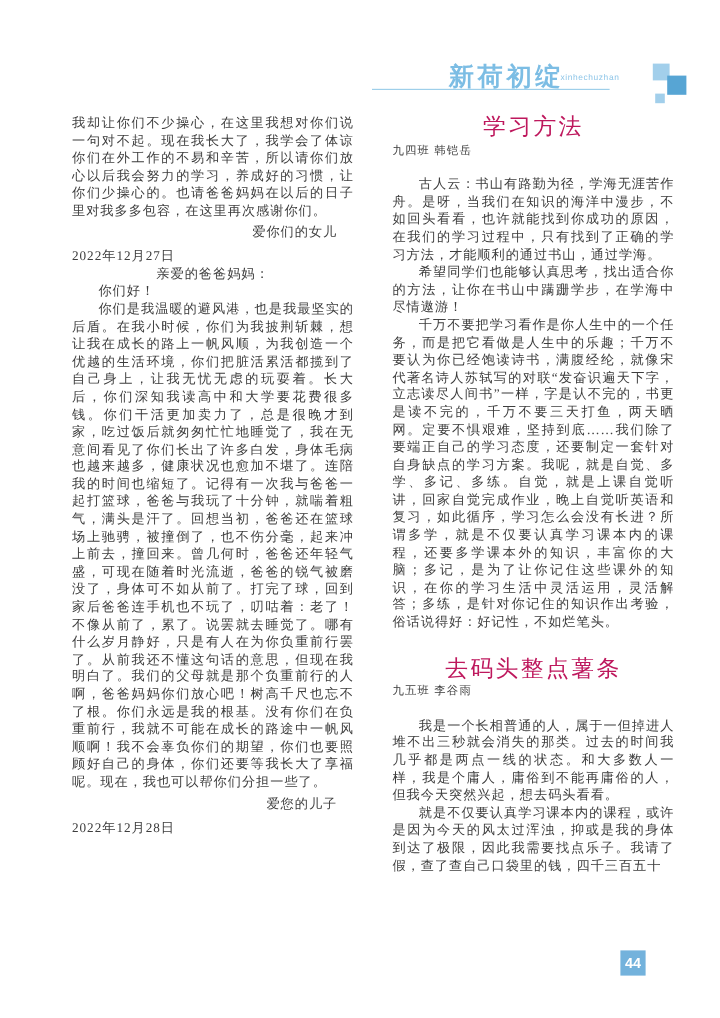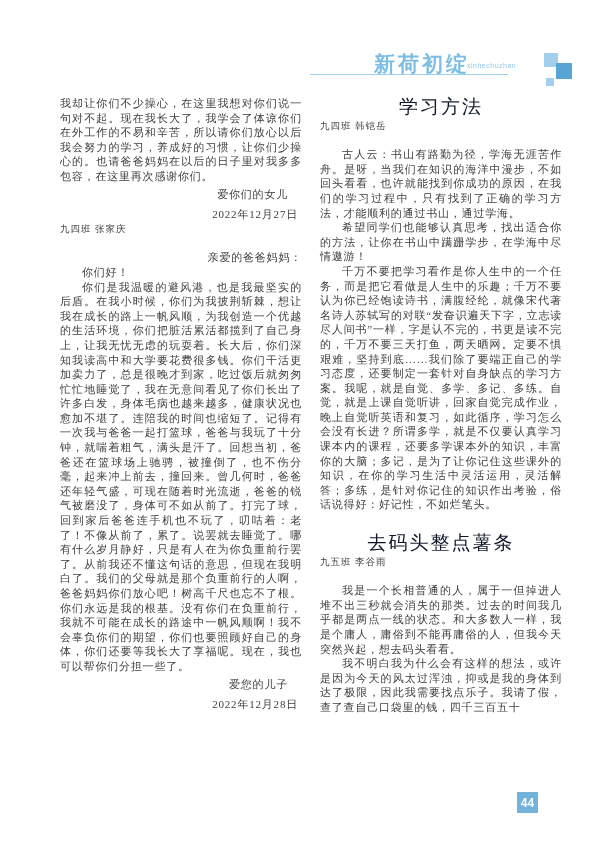--- a/index.html
+++ b/index.html
@@ -28,32 +28,32 @@
     font-size:7px; letter-spacing:0.5px; color:#8fc6e8;
     font-family:"Liberation Sans", sans-serif;
   }
   .logo { position:absolute; top:48px; left:540px; width:36px; height:40px; }
   .logo .sq1 { position:absolute; left:4px;  top:5px;  width:14px; height:14px; background:#a2cfeb; }
   .logo .sq2 { position:absolute; left:16px; top:15px; width:16px; height:16px; background:#57a5d4; }
   .logo .sq3 { position:absolute; left:6px;  top:30px; width:8px;  height:8px;  background:#a2cfeb; }
   
   .columns {
     position:absolute; top:96px; left:60px; width:502px;
-    display:flex; gap:18px;
+    display:flex; gap:32px;
   }
   .col { width:242px; font-size:11px; line-height:14.6px; letter-spacing:0.8px; }
   .para        { text-align:justify; text-indent:2em; }
   .para-flush  { text-align:justify; text-indent:0; }
-  .salutation  { text-align:right; }
+  .salutation  { text-align:center; }
   .greeting    { text-indent:2em; }
   .sign-name { text-align:right; padding-right:14px; margin-top:3px; }
-  .sign-date { text-align:right; padding-right:4px;  margin-top:6px; }
+  .sign-date { padding-right:4px;  margin-top:6px; }
   .article-title {
     text-align:center; font-size:19px; letter-spacing:2px;
-    color:#0f172a; margin-top:24px; margin-bottom:4px; font-weight:normal;
+    color:#be185d; margin-top:24px; margin-bottom:4px; font-weight:normal;
   }
   .article-title.first { margin-top:4px; }
   .article-author {
     font-size:9.5px; letter-spacing:1px;
     color:#3d3d3d; margin-bottom:14px;
   }
   
   .page-number {
     position:absolute; left:505px; top:792px;
     width:21px; height:21px; background:#73b2dc;
@@ -79,39 +79,38 @@
     </div>
   </div>
 
   <div class="columns">
 
     <div class="col">
       <p class="para-flush">我却让你们不少操心，在这里我想对你们说一句对不起。现在我长大了，我学会了体谅你们在外工作的不易和辛苦，所以请你们放心以后我会努力的学习，养成好的习惯，让你们少操心的。也请爸爸妈妈在以后的日子里对我多多包容，在这里再次感谢你们。</p>
       <p class="sign-name">爱你们的女儿</p>
       <p class="sign-date">2022年12月27日</p>
 
-      <p class="article-author">九四班  张家庆</p>
 
       <p class="salutation">亲爱的爸爸妈妈：</p>
       <p class="greeting">你们好！</p>
       <p class="para">你们是我温暖的避风港，也是我最坚实的后盾。在我小时候，你们为我披荆斩棘，想让我在成长的路上一帆风顺，为我创造一个优越的生活环境，你们把脏活累活都揽到了自己身上，让我无忧无虑的玩耍着。长大后，你们深知我读高中和大学要花费很多钱。你们干活更加卖力了，总是很晚才到家，吃过饭后就匆匆忙忙地睡觉了，我在无意间看见了你们长出了许多白发，身体毛病也越来越多，健康状况也愈加不堪了。连陪我的时间也缩短了。记得有一次我与爸爸一起打篮球，爸爸与我玩了十分钟，就喘着粗气，满头是汗了。回想当初，爸爸还在篮球场上驰骋，被撞倒了，也不伤分毫，起来冲上前去，撞回来。曾几何时，爸爸还年轻气盛，可现在随着时光流逝，爸爸的锐气被磨没了，身体可不如从前了。打完了球，回到家后爸爸连手机也不玩了，叨咕着：老了！不像从前了，累了。说罢就去睡觉了。哪有什么岁月静好，只是有人在为你负重前行罢了。从前我还不懂这句话的意思，但现在我明白了。我们的父母就是那个负重前行的人啊，爸爸妈妈你们放心吧！树高千尺也忘不了根。你们永远是我的根基。没有你们在负重前行，我就不可能在成长的路途中一帆风顺啊！我不会辜负你们的期望，你们也要照顾好自己的身体，你们还要等我长大了享福呢。现在，我也可以帮你们分担一些了。</p>
       <p class="sign-name">爱您的儿子</p>
       <p class="sign-date">2022年12月28日</p>
     </div>
 
     <div class="col">
       <h2 class="article-title first">学习方法</h2>
       <p class="article-author">九四班  韩铠岳</p>
       <p class="para">古人云：书山有路勤为径，学海无涯苦作舟。是呀，当我们在知识的海洋中漫步，不如回头看看，也许就能找到你成功的原因，在我们的学习过程中，只有找到了正确的学习方法，才能顺利的通过书山，通过学海。</p>
       <p class="para">希望同学们也能够认真思考，找出适合你的方法，让你在书山中蹒跚学步，在学海中尽情遨游！</p>
       <p class="para">千万不要把学习看作是你人生中的一个任务，而是把它看做是人生中的乐趣；千万不要认为你已经饱读诗书，满腹经纶，就像宋代著名诗人苏轼写的对联“发奋识遍天下字，立志读尽人间书”一样，字是认不完的，书更是读不完的，千万不要三天打鱼，两天晒网。定要不惧艰难，坚持到底……我们除了要端正自己的学习态度，还要制定一套针对自身缺点的学习方案。我呢，就是自觉、多学、多记、多练。自觉，就是上课自觉听讲，回家自觉完成作业，晚上自觉听英语和复习，如此循序，学习怎么会没有长进？所谓多学，就是不仅要认真学习课本内的课程，还要多学课本外的知识，丰富你的大脑；多记，是为了让你记住这些课外的知识，在你的学习生活中灵活运用，灵活解答；多练，是针对你记住的知识作出考验，俗话说得好：好记性，不如烂笔头。</p>
 
       <h2 class="article-title">去码头整点薯条</h2>
       <p class="article-author">九五班  李谷雨</p>
       <p class="para">我是一个长相普通的人，属于一但掉进人堆不出三秒就会消失的那类。过去的时间我几乎都是两点一线的状态。和大多数人一样，我是个庸人，庸俗到不能再庸俗的人，但我今天突然兴起，想去码头看看。</p>
-      <p class="para">我不明白我为什么会有这样的想法，或许是因为今天的风太过浑浊，抑或是我的身体到达了极限，因此我需要找点乐子。我请了假，查了查自己口袋里的钱，四千三百五十</p>
+      <p class="para">就是不仅要认真学习课本内的课程，或许是因为今天的风太过浑浊，抑或是我的身体到达了极限，因此我需要找点乐子。我请了假，查了查自己口袋里的钱，四千三百五十</p>
     </div>
 
   </div>
 
   <div class="page-number">44</div>
 
 </div>
 
 </body></html>

